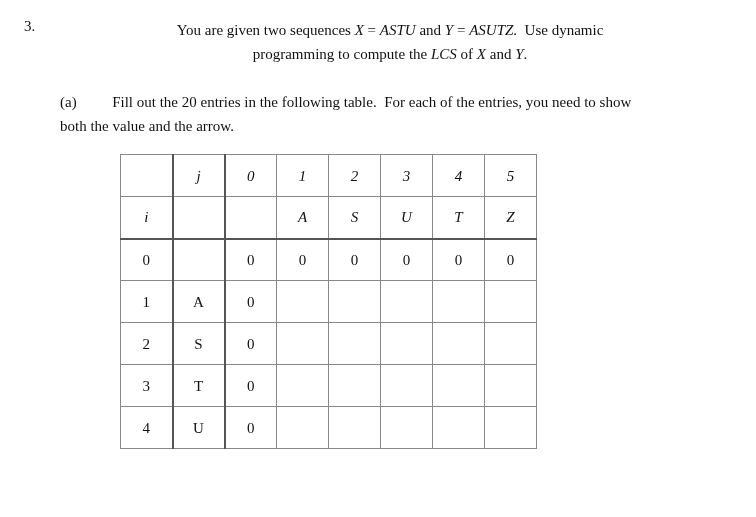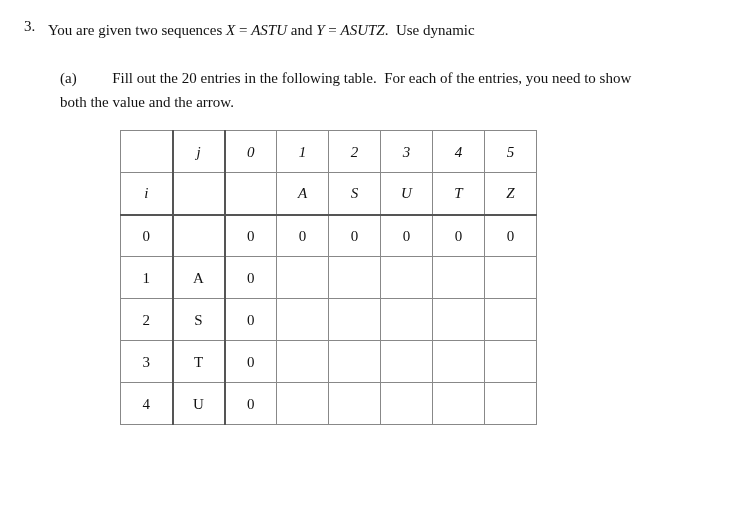--- a/index.html
+++ b/index.html
@@ -16,20 +16,21 @@
       float: left;
       margin-right: 8px;
       font-size: 15px;
     }
     .problem-text {
       margin-left: 24px;
       line-height: 1.6;
     }
     .problem-text p {
       margin-bottom: 0;
+      text-align: center;
     }
     em { font-style: italic; }
     .part {
       margin-top: 24px;
       margin-left: 12px;
     }
     .part-label {
       font-size: 15px;
     }
     .part-text {
@@ -72,20 +73,23 @@
     .italic { font-style: italic; }
   </style>
 </head>
 <body>
 
 <div>
   <span class="problem-number">3.</span>
   <div class="problem-text">
     <p>
       <span>You are given two sequences </span><em>X</em><span> = </span><em>ASTU</em><span> and </span><em>Y</em><span> = </span><em>ASUTZ</em><span>.</span><span>&nbsp;&nbsp;Use dynamic</span>
+    </p>
+    <p>
+      <span>programming to compute the </span><em>LCS</em><span> of </span><em>X</em><span> and </span><em>Y</em><span>.</span>
     </p>
 
     <div class="part">
       <span class="part-label">(a)&nbsp;</span>
       <span class="part-text">
         Fill out the 20 entries in the following table.&nbsp; For each of the entries, you need to show
         <br>both the value and the arrow.
       </span>
 
       <div class="table-container">

